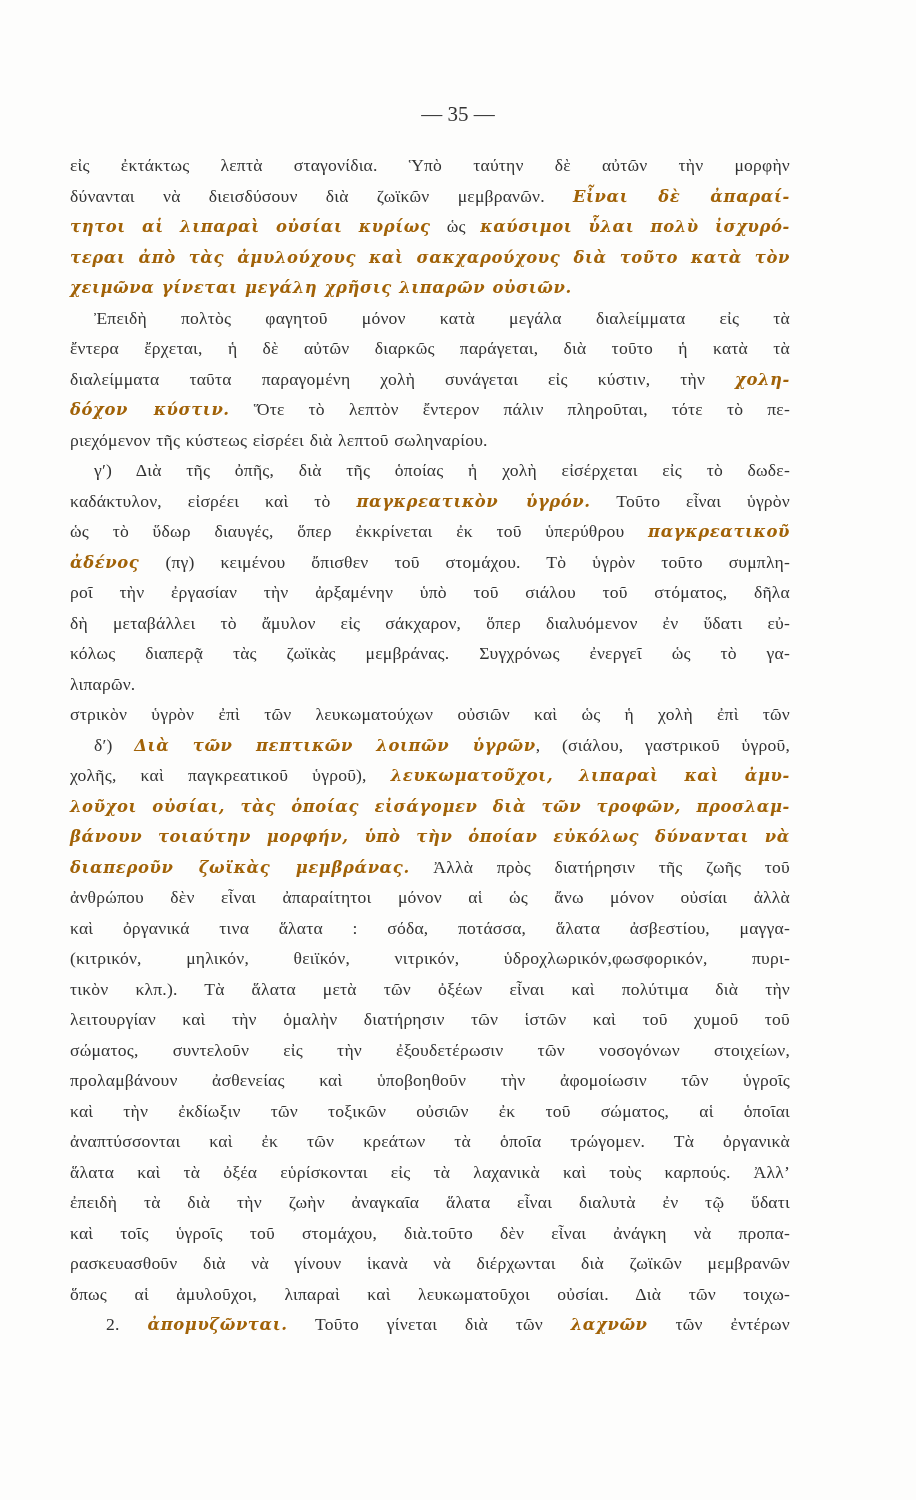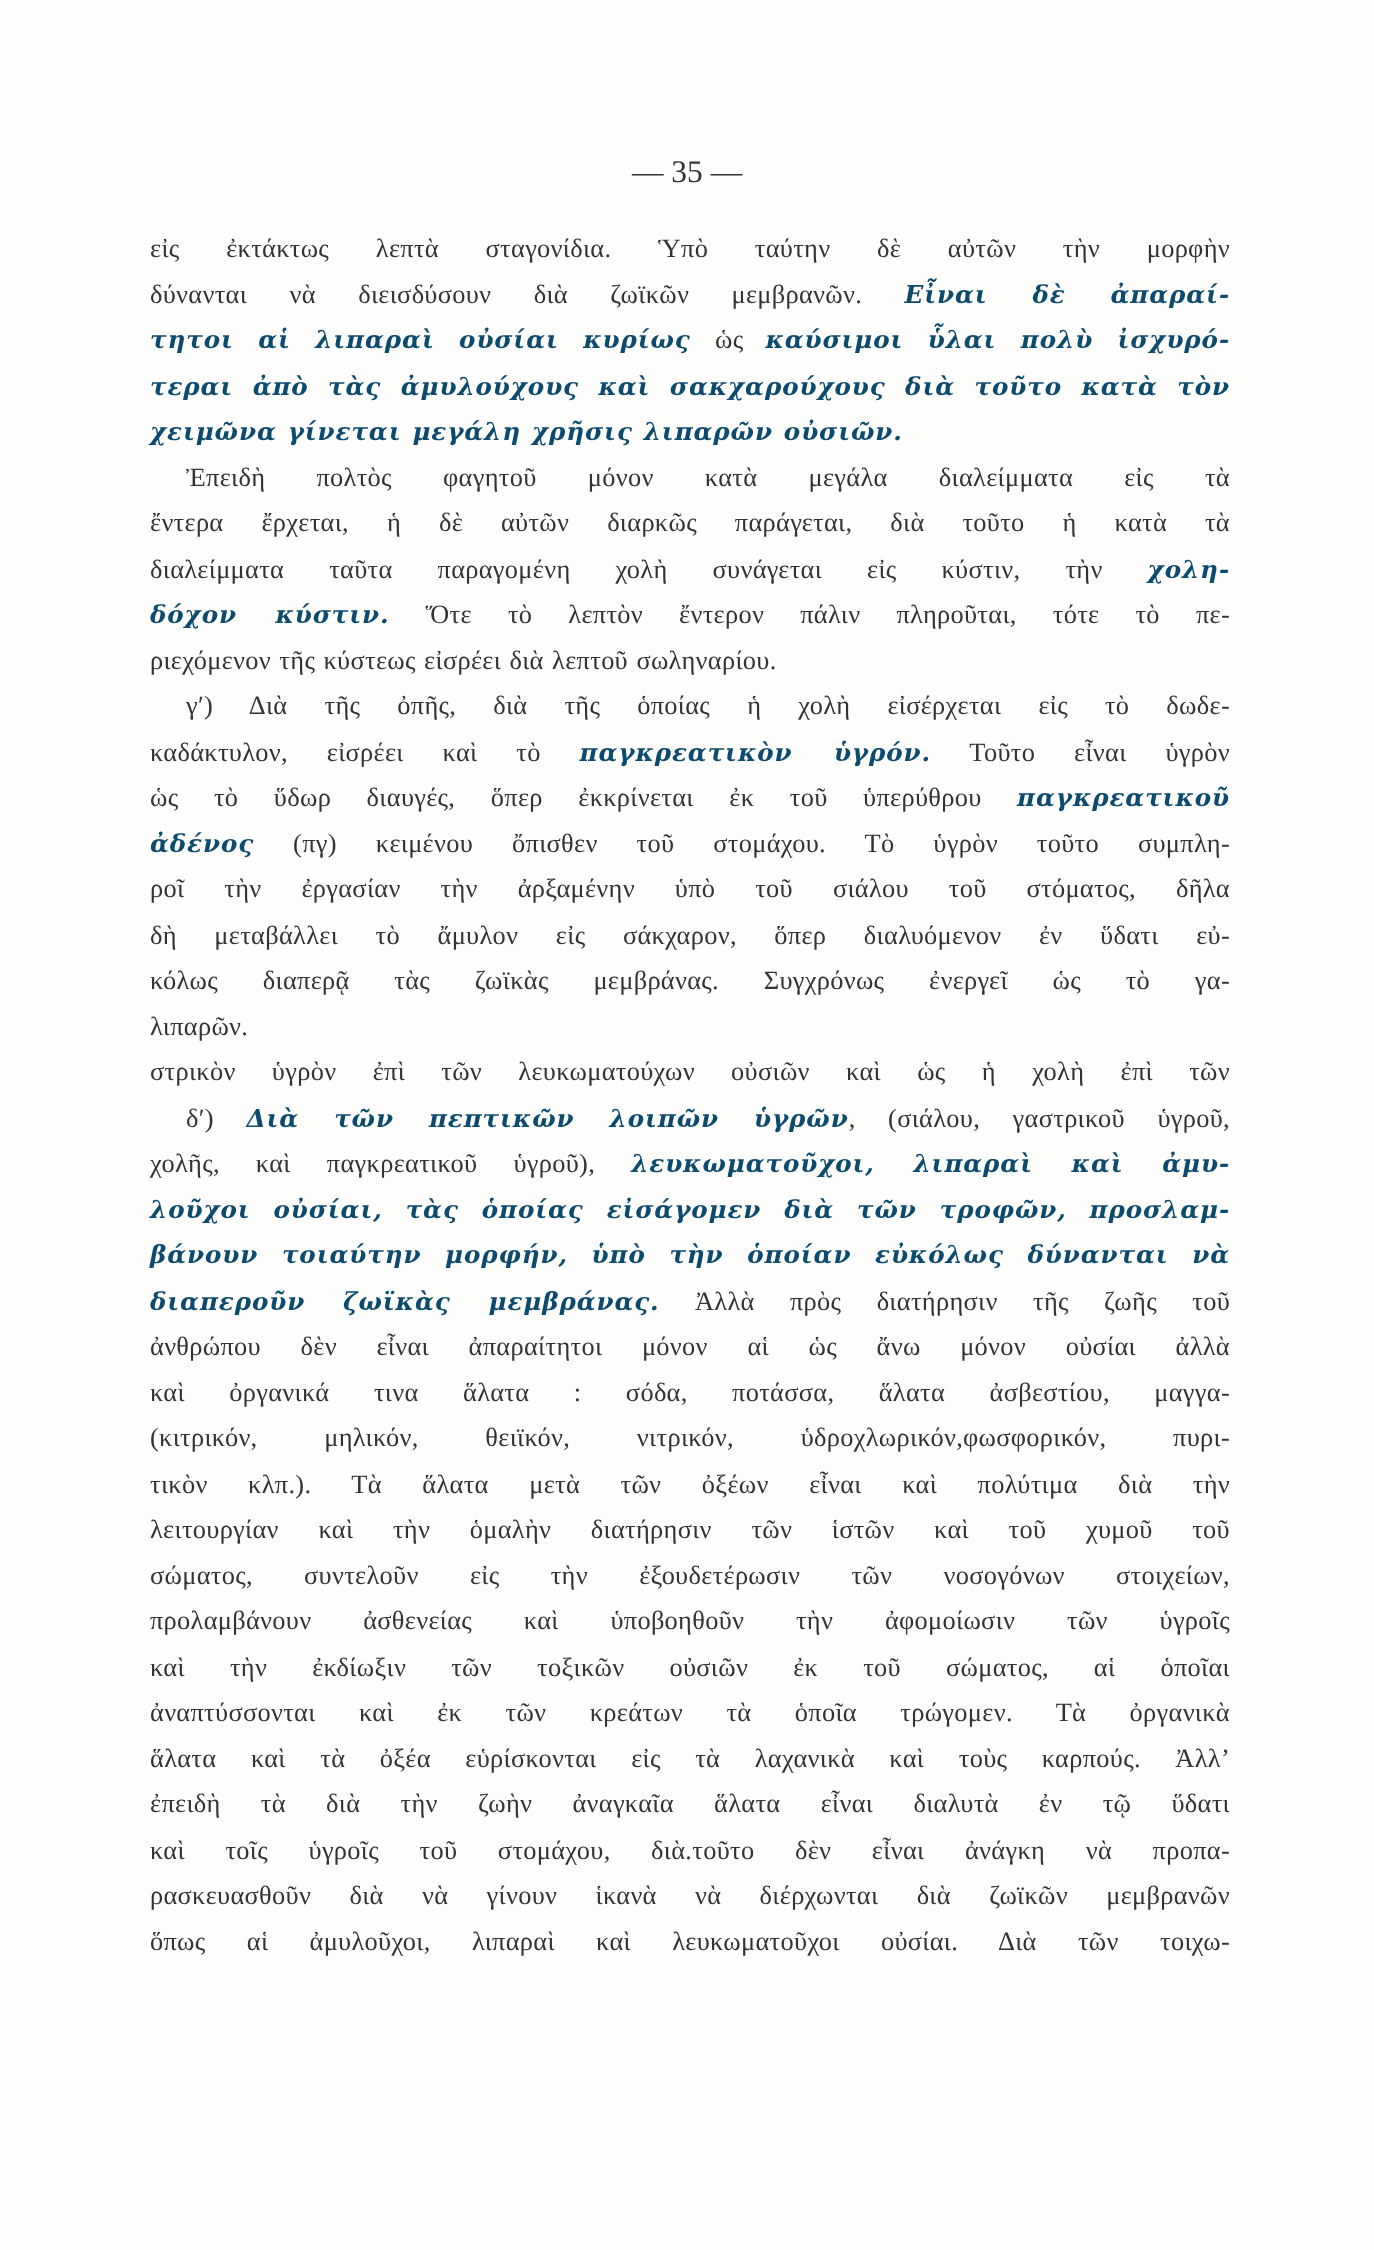--- a/index.html
+++ b/index.html
@@ -14,39 +14,39 @@
   .page-number {
     position: absolute;
     top: 102px; left: 0; width: 916px;
     text-align: center;
     font-size: 21px;
     color: #333;
     font-family: "Liberation Serif", serif;
   }
   .text-block {
     position: absolute;
-    top: 150px; left: 100px;
+    top: 150px; left: 70px;
     width: 720px;
   }
   .line {
     height: 30.5px;
     line-height: 30.5px;
     font-size: 17.6px;
     font-family: "Liberation Serif", serif;
     text-align: justify;
     text-align-last: justify;
     white-space: nowrap;
     letter-spacing: 0.2px;
     word-spacing: 1px;
     color: #333;
   }
   .line.last { text-align-last: left; }
   .line.indent { padding-left: 24px; }
   .line.indent2 { padding-left: 36px; }
-  .b { font-weight: bold; font-style: italic; color: #0c4a6e; font-family: "DejaVu Serif", serif; font-size: 16.4px; letter-spacing: 0.6px; }
+  .b { font-weight: bold; font-style: italic; color: #a16207; font-family: "DejaVu Serif", serif; font-size: 16.4px; letter-spacing: 0.6px; }
 </style>
 </head>
 <body>
 
 <div class="page-number">— 35 —</div>
 
 <div class="text-block" id="text-block">
     <div class="line"><span>εἰς ἐκτάκτως λεπτὰ σταγονίδια. Ὑπὸ ταύτην δὲ αὐτῶν τὴν μορφὴν</span></div>
     <div class="line"><span>δύνανται νὰ διεισδύσουν διὰ ζωϊκῶν μεμβρανῶν. </span><span class="b">Εἶναι δὲ ἀπαραί-</span></div>
     <div class="line"><span class="b">τητοι αἱ λιπαραὶ οὐσίαι κυρίως </span><span>ὡς </span><span class="b">καύσιμοι ὗλαι πολὺ ἰσχυρό-</span></div>
@@ -78,13 +78,14 @@
     <div class="line"><span>λειτουργίαν καὶ τὴν ὁμαλὴν διατήρησιν τῶν ἱστῶν καὶ τοῦ χυμοῦ τοῦ</span></div>
     <div class="line"><span>σώματος, συντελοῦν εἰς τὴν ἐξουδετέρωσιν τῶν νοσογόνων στοιχείων,</span></div>
     <div class="line"><span>προλαμβάνουν ἀσθενείας καὶ ὑποβοηθοῦν τὴν ἀφομοίωσιν τῶν ὑγροῖς</span></div>
     <div class="line"><span>καὶ τὴν ἐκδίωξιν τῶν τοξικῶν οὐσιῶν ἐκ τοῦ σώματος, αἱ ὁποῖαι</span></div>
     <div class="line"><span>ἀναπτύσσονται καὶ ἐκ τῶν κρεάτων τὰ ὁποῖα τρώγομεν. Τὰ ὀργανικὰ</span></div>
     <div class="line"><span>ἅλατα καὶ τὰ ὀξέα εὑρίσκονται εἰς τὰ λαχανικὰ καὶ τοὺς καρπούς. Ἀλλ’</span></div>
     <div class="line"><span>ἐπειδὴ τὰ διὰ τὴν ζωὴν ἀναγκαῖα ἅλατα εἶναι διαλυτὰ ἐν τῷ ὕδατι</span></div>
     <div class="line"><span>καὶ τοῖς ὑγροῖς τοῦ στομάχου, διὰ.τοῦτο δὲν εἶναι ἀνάγκη νὰ προπα-</span></div>
     <div class="line"><span>ρασκευασθοῦν διὰ νὰ γίνουν ἱκανὰ νὰ διέρχωνται διὰ ζωϊκῶν μεμβρανῶν</span></div>
     <div class="line"><span>ὅπως αἱ ἀμυλοῦχοι, λιπαραὶ καὶ λευκωματοῦχοι οὐσίαι. Διὰ τῶν τοιχω-</span></div>
+    <div class="line indent2"><span>2. </span><span class="b">ἀπομυζῶνται.</span><span> Τοῦτο γίνεται διὰ τῶν </span><span class="b">λαχνῶν</span><span> τῶν ἐντέρων</span></div>
   </div>
 
 </body></html>

